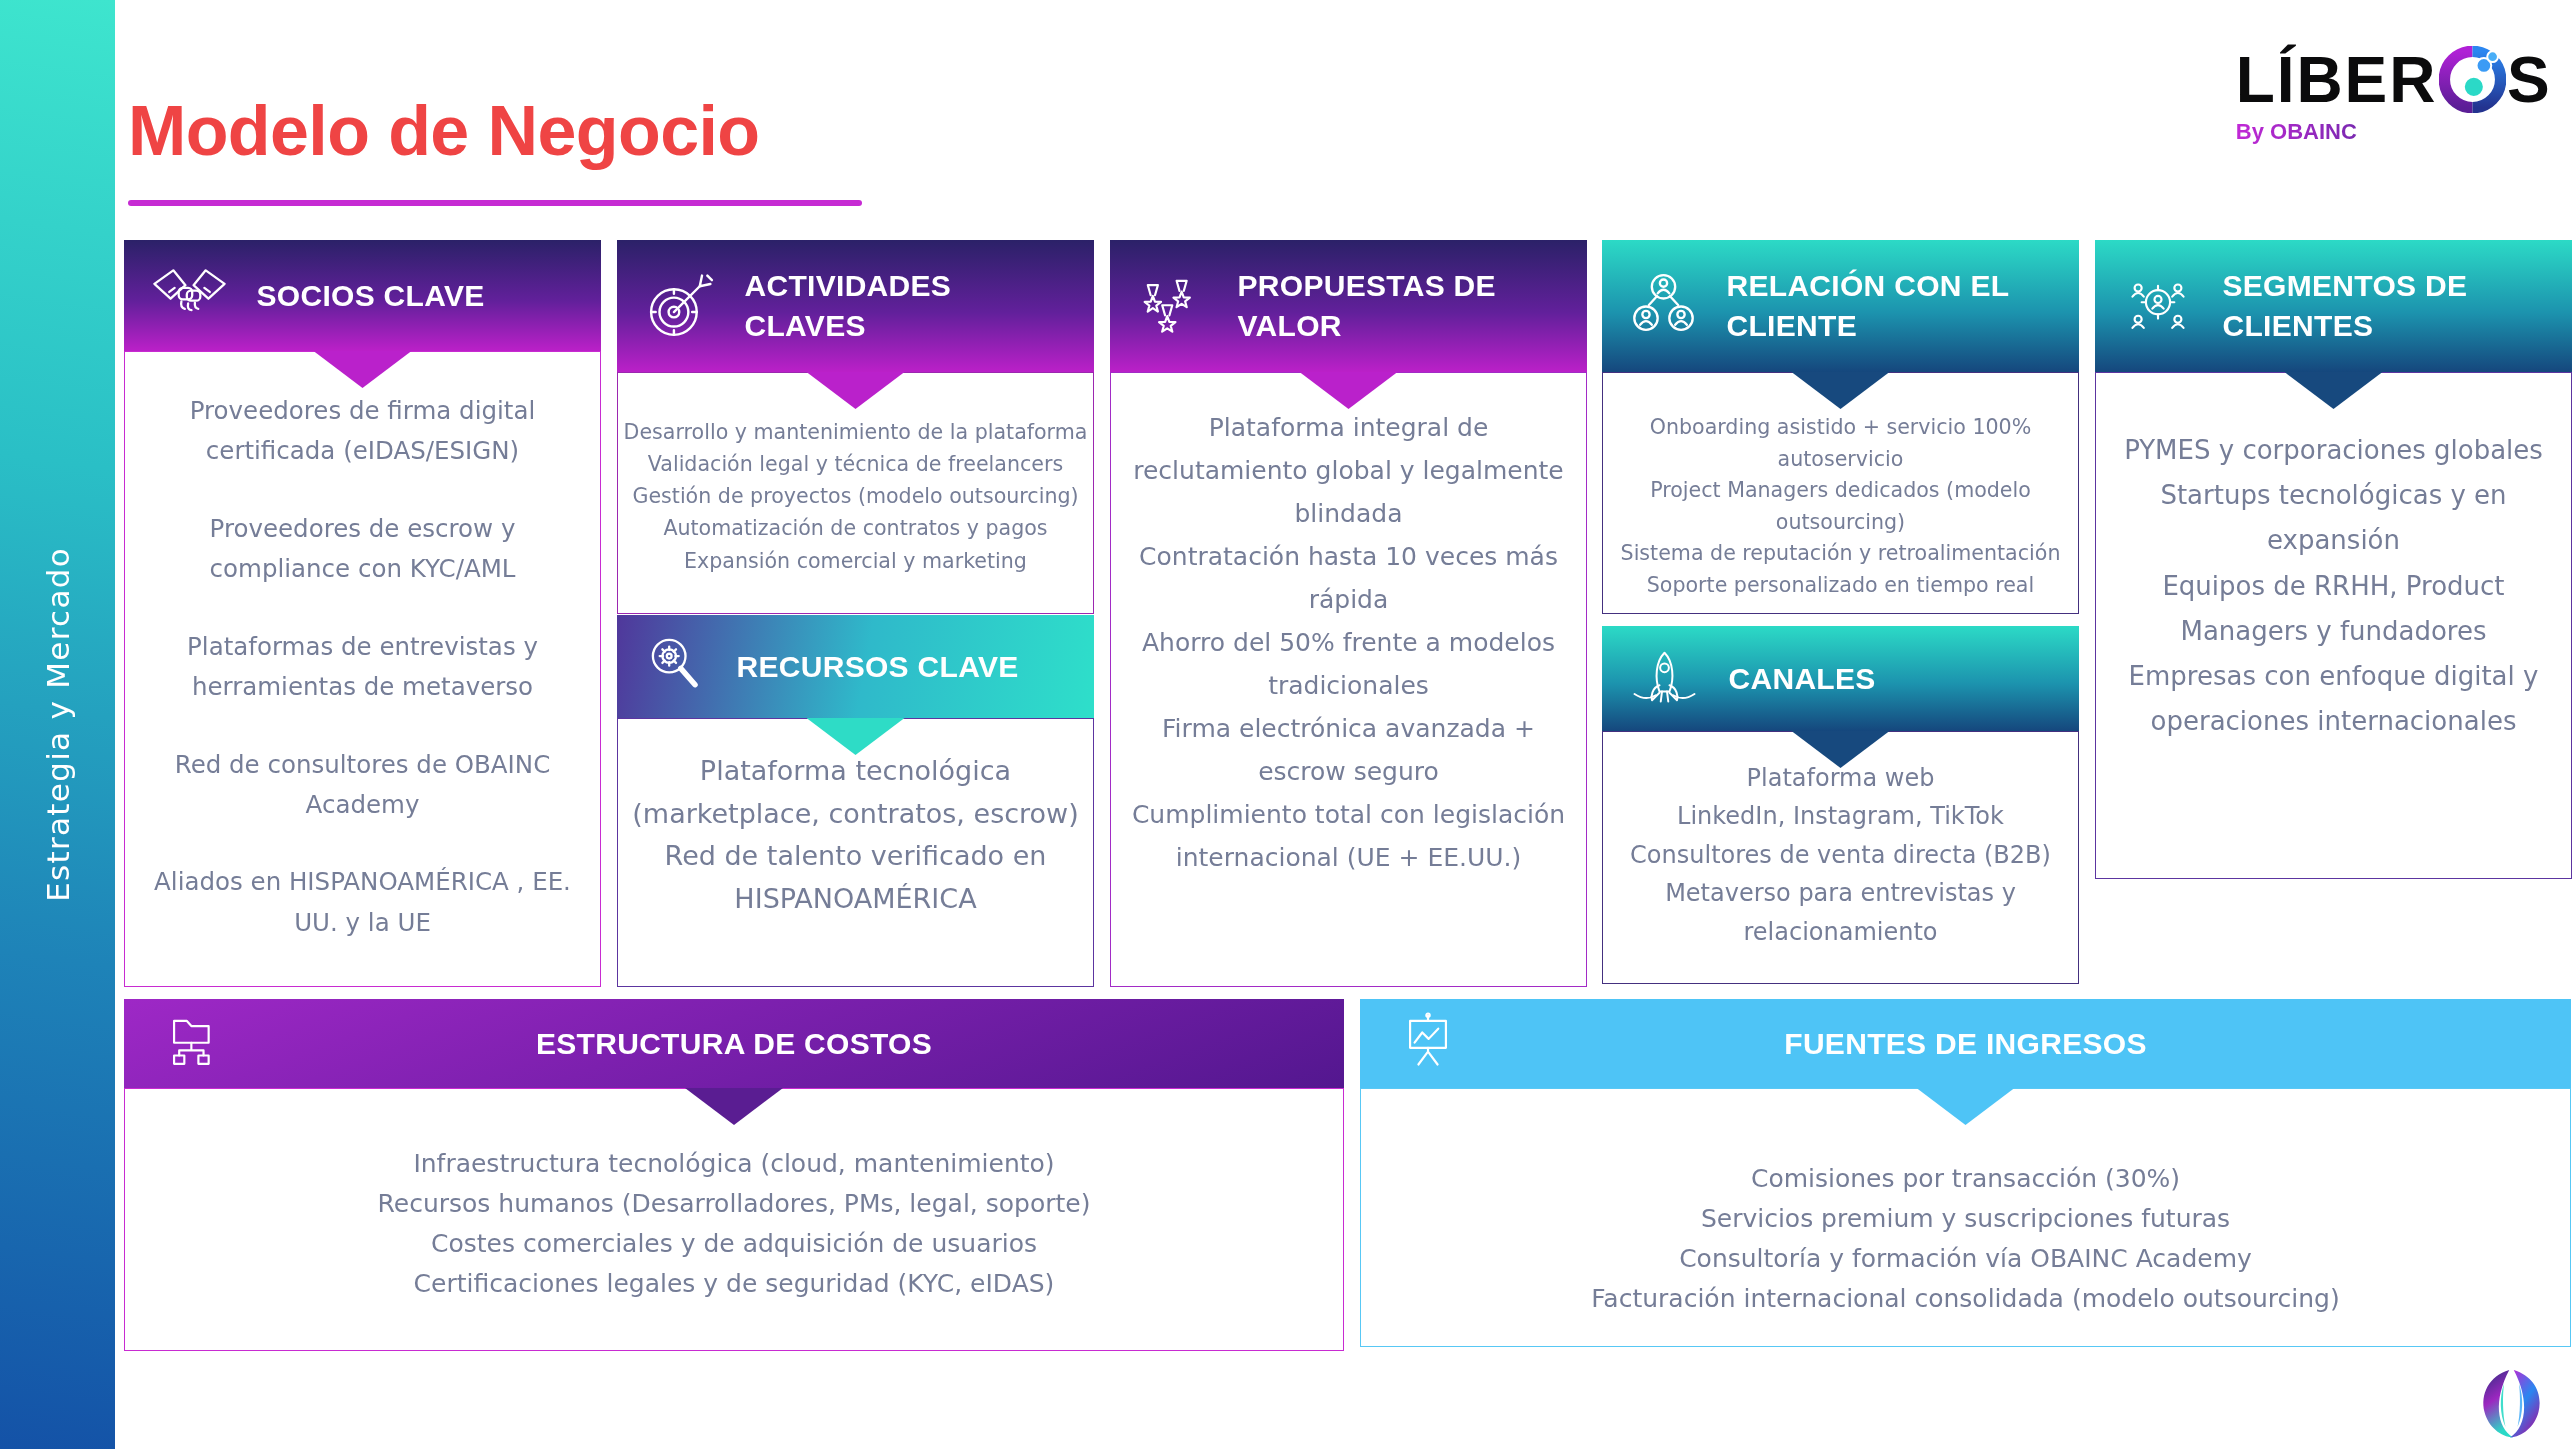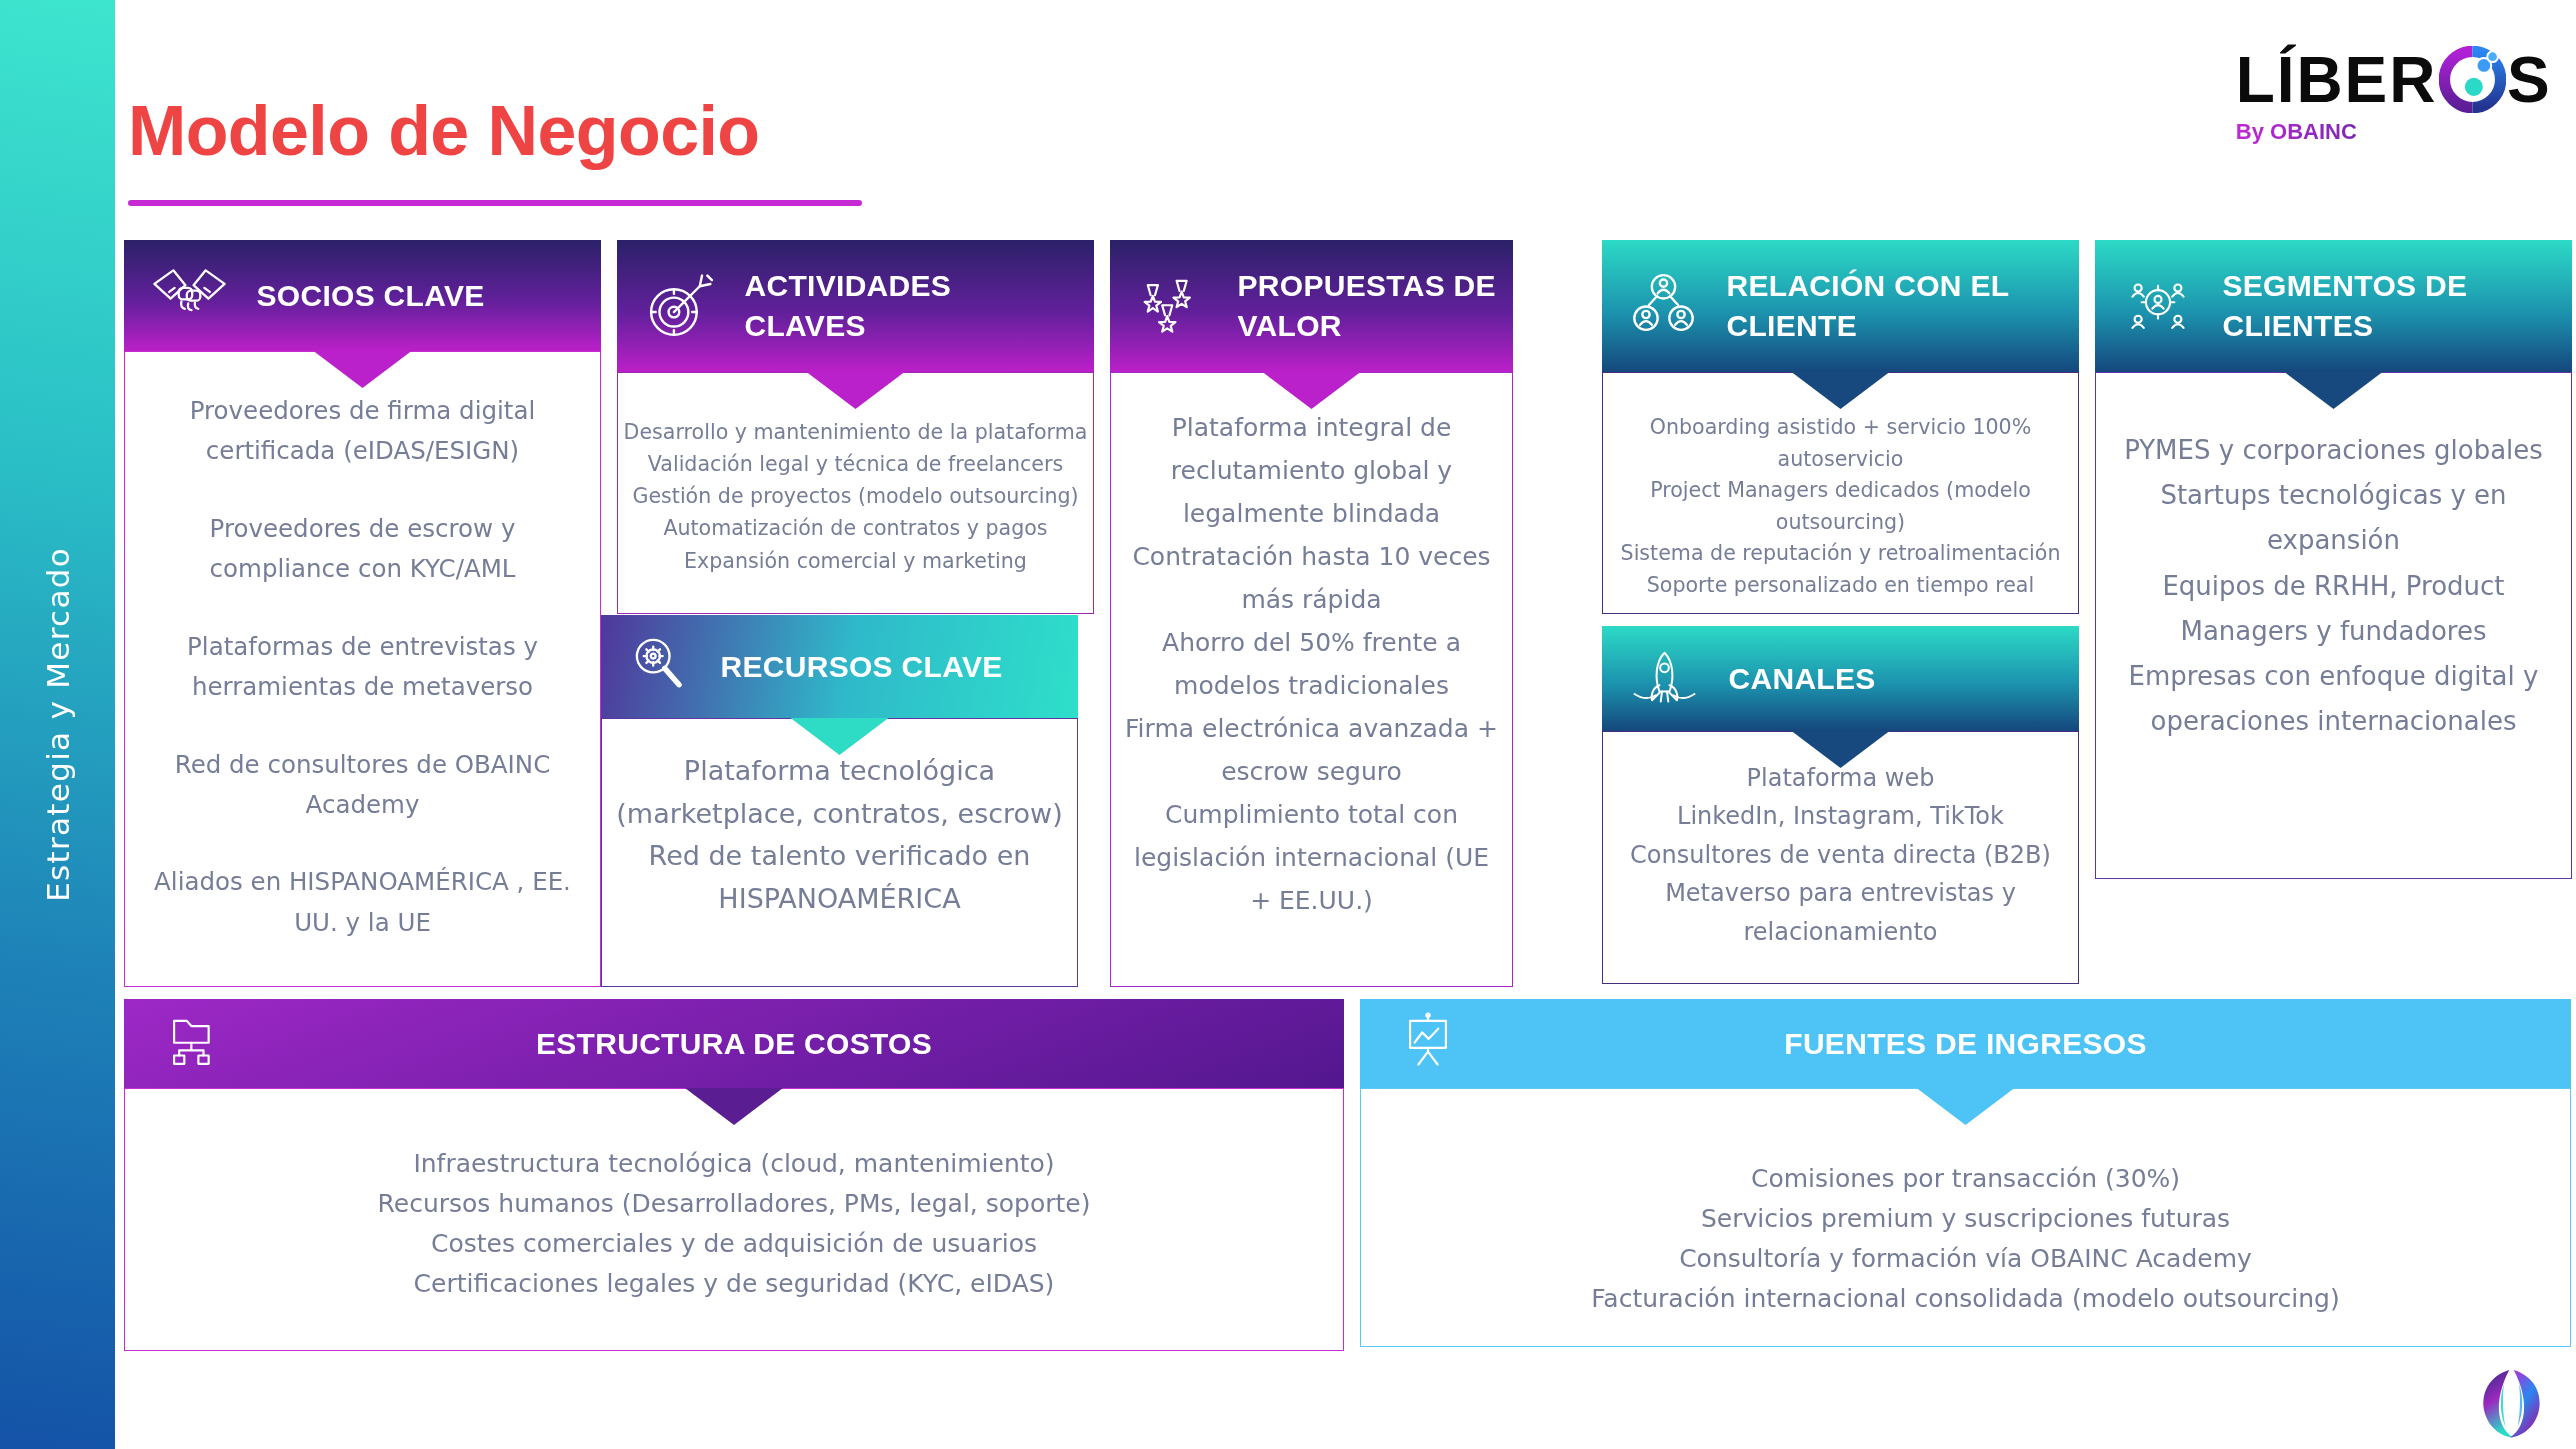--- a/index.html
+++ b/index.html
@@ -149,39 +149,39 @@
   <div class="arrow" style="top:132px;background:#BA21CB;"></div>
   <div class="cbod bod-actividades" style="top:132px;border-color:#9C27B0;">
     <p>Desarrollo y mantenimiento de la plataforma</p>
     <p>Validación legal y técnica de freelancers</p>
     <p>Gestión de proyectos (modelo outsourcing)</p>
     <p>Automatización de contratos y pagos</p>
     <p>Expansión comercial y marketing</p>
   </div>
 </section>
 
-<section class="card" style="left:601px;top:615px;width:477px;height:372px;border-radius:29px;">
+<section class="card" style="left:617px;top:615px;width:477px;height:372px;border-radius:29px;">
   <div class="chdr g-recursos" style="height:103px;">
     <svg class="icon" width="68" height="68" viewBox="0 0 100 100" fill="none" stroke="#ffffff" stroke-width="3.4" stroke-linecap="round" stroke-linejoin="round">
       <circle cx="40" cy="34" r="24"></circle>
       <circle cx="40" cy="34" r="10"></circle>
         <circle cx="40" cy="34" r="3.5"></circle>
       <path d="M40 20 v5 M40 43 v5 M26 34 h5 M49 34 h5 M30 24 l3.5 3.5 M46.5 40.5 L50 44 M50 24 l-3.5 3.5 M33.5 40.5 L30 44"></path>
       <path d="M57 52 L78 76" stroke-width="8"></path>
     </svg>
     <h2 class="ht">RECURSOS CLAVE</h2>
   </div>
   <div class="arrow" style="top:103px;background:#2EDCC6;"></div>
   <div class="cbod bod-recursos" style="top:103px;border-color:#5C35A0;">
     <p>Plataforma tecnológica (marketplace, contratos, escrow)</p>
     <p>Red de talento verificado en HISPANOAMÉRICA</p>
   </div>
 </section>
 
-<section class="card" style="left:1110px;top:240px;width:403px;height:747px;">
+<section class="card" style="left:1110px;top:240px;width:477px;height:747px;">
   <div class="chdr g-purple" style="height:132px;">
     <svg class="icon" width="76" height="72" viewBox="0 0 100 100" fill="none" stroke="#ffffff" stroke-width="3" stroke-linecap="round" stroke-linejoin="round">
       <defs>
         <g id="medal">
           <path d="M-7 -27 L-3 -13 M7 -27 L3 -13 M-7 -27 h14"></path>
           <path d="M0 -12 L2.9 -4 L11.4 -3.7 L4.8 1.5 L7.1 9.7 L0 5 L-7.1 9.7 L-4.8 1.5 L-11.4 -3.7 L-2.9 -4 Z"></path>
         </g>
       </defs>
       <use href="#medal" x="22" y="48"></use>
       <use href="#medal" x="62" y="42"></use>

